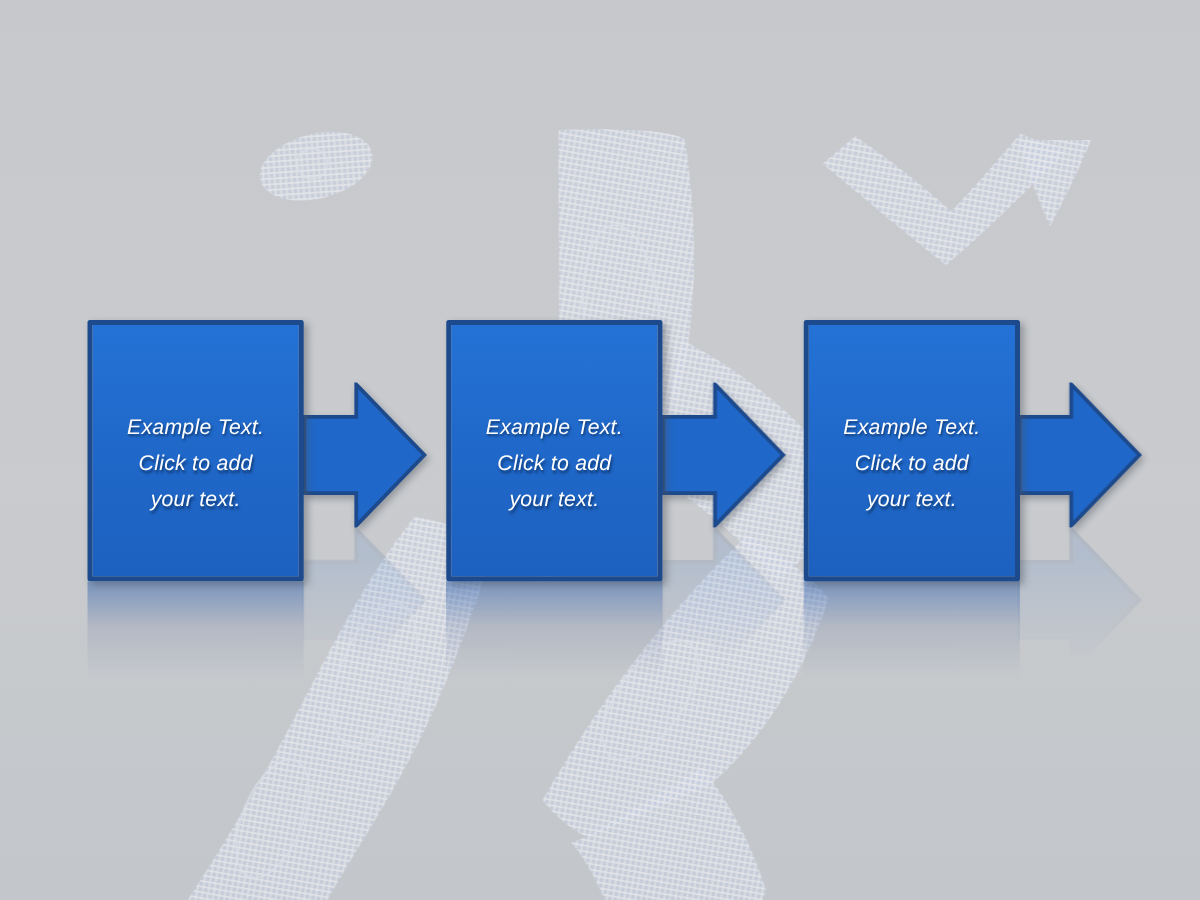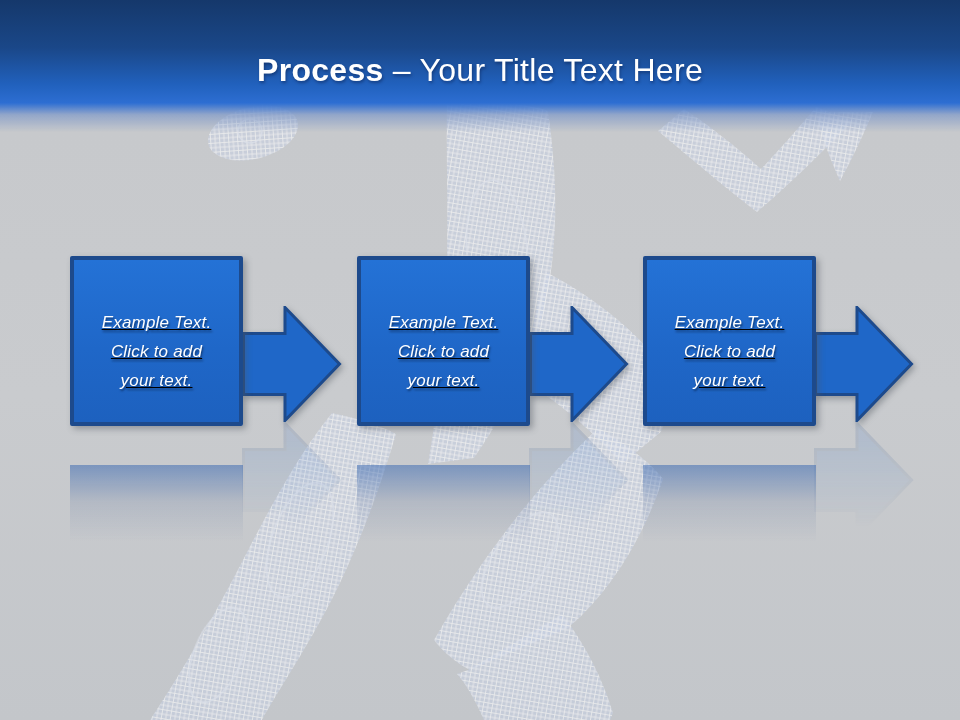--- a/index.html
+++ b/index.html
@@ -22,26 +22,26 @@
   }
   .slide-title{
     position:absolute;top:52px;left:0;width:100%;text-align:center;
     color:var(--text,#ffffff);font-size:32px;letter-spacing:0.3px;
     text-shadow:1px 2px 3px rgba(0,10,40,0.35);white-space:pre;
   }
   .slide-title .t-bold{font-weight:700;}
   .slide-title .t-rest{font-weight:400;}
   
   .step-box{
-    position:absolute;top:256px;width:173px;height:170px;box-sizing:border-box;
+    position:absolute;top:256px;width:173px;height:209px;box-sizing:border-box;
     background:linear-gradient(180deg,#2472d6 0%,var(--shape-fill,#1f67c8) 55%,#1d61bf 100%);
     border:4px solid var(--shape-border,#1d4a8c);border-radius:2px;
     box-shadow:3px 3px 6px rgba(80,86,96,0.45);
     z-index:4;display:flex;flex-direction:column;justify-content:center;align-items:center;
-    padding-top:20px;cursor:pointer;text-decoration:underline;
+    padding-top:20px;cursor:pointer;
   }
   .step-text{
     color:var(--text,#ffffff);font-style:italic;font-size:17px;line-height:29px;
     text-align:center;letter-spacing:0.2px;
     text-shadow:1px 2px 2px rgba(8,30,65,0.65);
   }
   .box-1{left:70px;} .box-2{left:357px;} .box-3{left:643px;}
   
   .proc-arrow{position:absolute;top:306px;width:100px;height:116px;z-index:3;
     filter:drop-shadow(2px 3px 3px rgba(80,86,96,0.45));}
@@ -85,23 +85,20 @@
       <g stroke="#e8eefb" stroke-width="1.5" fill="none" opacity="0.8">
         <ellipse cx="300" cy="540" rx="28" ry="60" transform="rotate(20 300 540)"></ellipse>
         <ellipse cx="218" cy="655" rx="24" ry="50" transform="rotate(22 218 655)"></ellipse>
         <ellipse cx="520" cy="560" rx="26" ry="55" transform="rotate(35 520 560)"></ellipse>
         <ellipse cx="497" cy="250" rx="30" ry="70" transform="rotate(-5 497 250)"></ellipse>
         <circle cx="250" cy="131" r="12"></circle>
       </g>
     </g>
   </svg>
 
-  <div class="title-bar">
-    <div class="slide-title"><span class="t-bold">Process</span><span class="t-rest"> – Your Title Text Here</span></div>
-  </div>
 
   <div class="step-reflection refl-1"></div>
   <div class="step-reflection refl-2"></div>
   <div class="step-reflection refl-3"></div>
   <svg class="proc-arrow arrow-reflection arefl-1" viewBox="0 0 100 116">
       <polygon points="1.5,27.5 43,27.5 43,1.5 97.5,58 43,114.5 43,88.5 1.5,88.5"></polygon>
     </svg>
   <svg class="proc-arrow arrow-reflection arefl-2" viewBox="0 0 100 116">
       <polygon points="1.5,27.5 43,27.5 43,1.5 97.5,58 43,114.5 43,88.5 1.5,88.5"></polygon>
     </svg>

